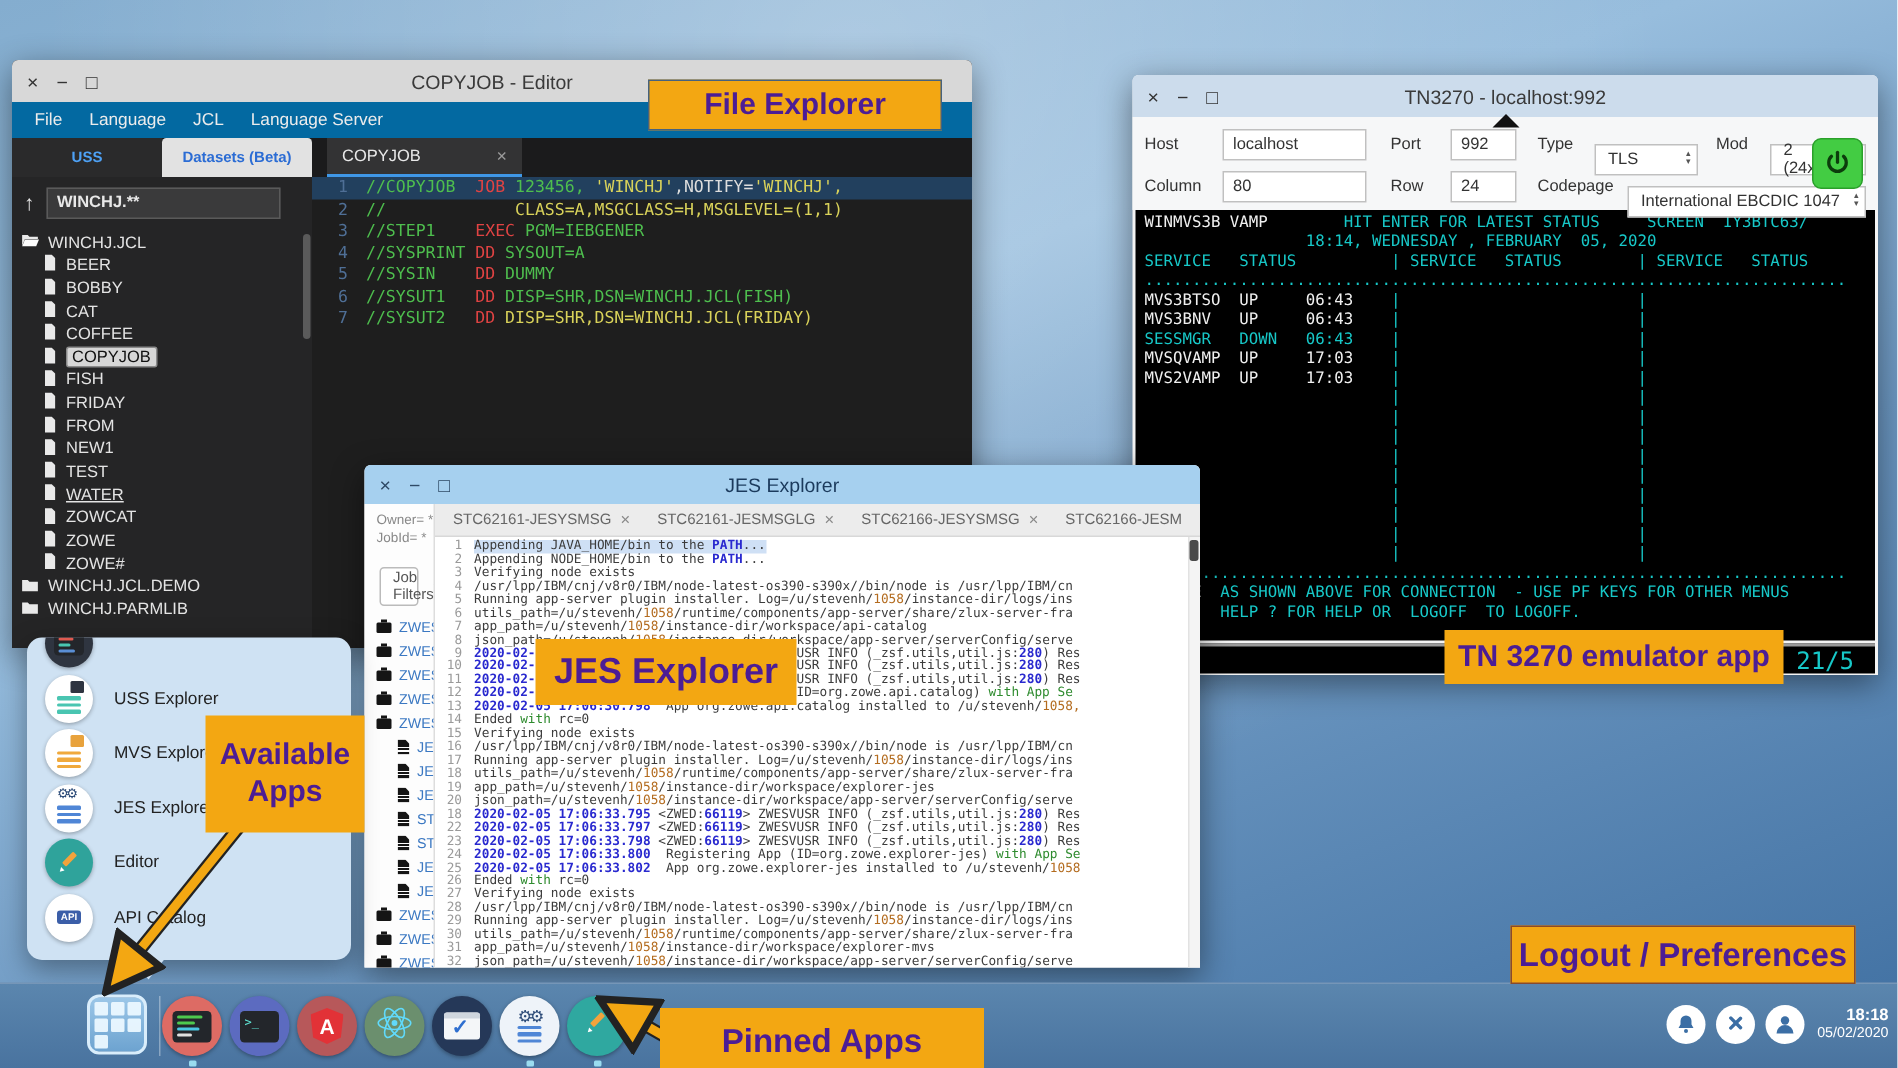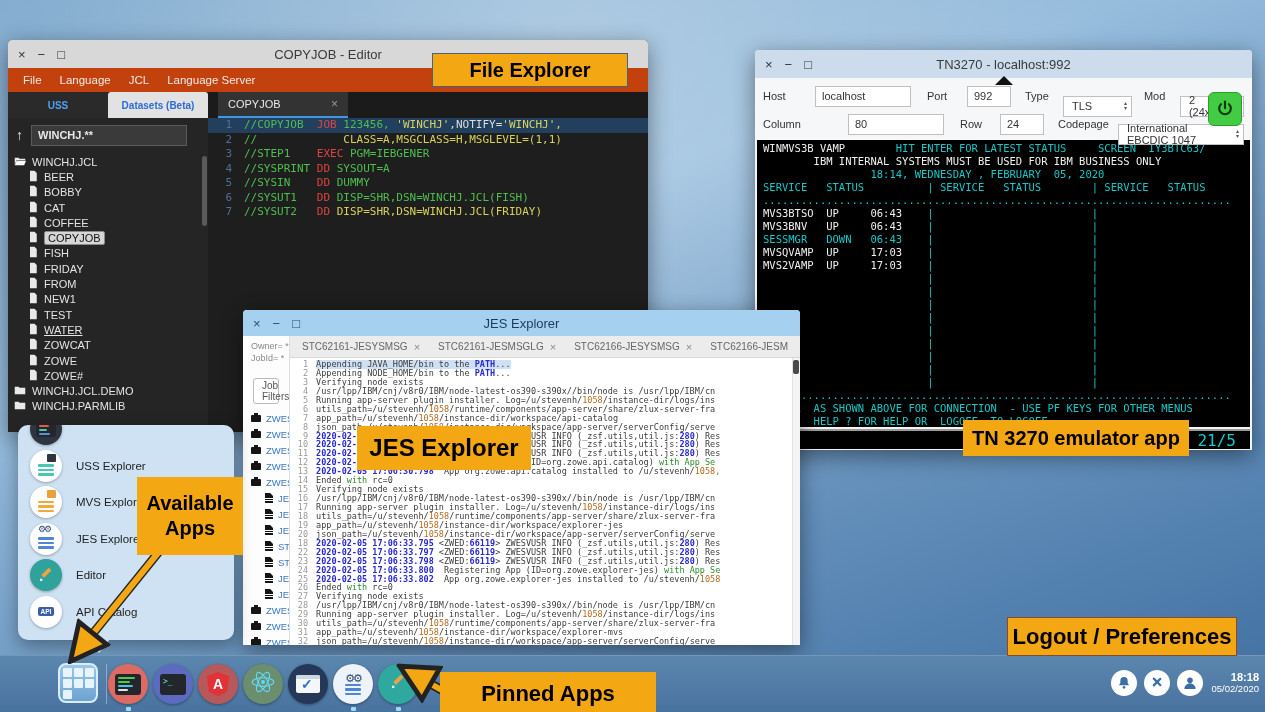--- a/index.html
+++ b/index.html
@@ -13,21 +13,21 @@
   }
   .window { position:absolute; box-shadow:0 6px 22px rgba(0,0,0,.45); border-radius:4px 4px 0 0; }
   .titlebar { height:28px; display:flex; align-items:center; padding:0 10px; border-radius:4px 4px 0 0; position:relative; }
   .win-controls { display:flex; gap:12px; font-size:13px; color:#333; width:70px; }
   .win-controls span { cursor:default; line-height:1; }
   .win-title { position:absolute; left:0; right:0; text-align:center; font-size:13px; color:#3a3a3a; }
 
   
   #editor-win { left:8px; top:40px; width:640px; height:392px; z-index:10; background:#1e1e1e; }
   #editor-win .titlebar { background:#d8d8d8; }
-  #editor-menubar { height:24px; background:#c2410c; display:flex; align-items:center; padding-left:6px; }
+  #editor-menubar { height:24px; background:#0369a1; display:flex; align-items:center; padding-left:6px; }
   .menu-item { color:#ececec; font-size:11.5px; padding:0 9px; }
   #editor-tabs-row { height:26px; display:flex; background:#1b1b1c; }
   #panel-tabs { width:200px; display:flex; }
   .panel-tab { flex:1; display:flex; align-items:center; justify-content:center; font-size:10px; font-weight:bold; color:#4ea1f5; background:#2a2a2b; }
   .panel-tab.active { background:#e2e2e2; color:#2b6cd4; border-radius:3px 3px 0 0; }
   #doc-tab { margin-left:10px; width:130px; background:#333334; display:flex; align-items:center; padding:0 10px; justify-content:space-between; border-bottom:2px solid #3f97e6; }
   #doc-tab .doc-tab-label { color:#e8e8e8; font-size:11px; }
   #doc-tab .doc-tab-close { color:#9a9a9a; font-size:12px; }
   #editor-body { display:flex; height:314px; }
   #file-panel { width:200px; background:#252526; position:relative; }
@@ -121,21 +121,21 @@
   .wc-win { width:24px; height:18px; background:#f4f6f8; border-radius:2px; position:relative; }
   .wc-win::before { content:""; position:absolute; top:0; left:0; right:0; height:4px; background:#cfd6de; border-radius:2px 2px 0 0; }
   .wc-check { position:absolute; left:5px; top:1px; color:#2f6fd0; font-size:14px; font-weight:bold; }
   #tray { position:absolute; right:62px; top:14px; display:flex; gap:7px; }
   .tray-ico { width:26px; height:26px; border-radius:50%; background:#fff; display:flex; align-items:center; justify-content:center; }
   #clock { position:absolute; right:6px; top:15px; text-align:right; color:#fff; }
   #clock-time { font-size:11px; font-weight:bold; }
   #clock-date { font-size:9.5px; }
 
   
-  .anno { position:absolute; background:#F3A712; color:#000000; display:flex; align-items:center; justify-content:center; font-weight:600; z-index:60; text-align:center; }
+  .anno { position:absolute; background:#F3A712; color:#4c1d95; display:flex; align-items:center; justify-content:center; font-weight:600; z-index:60; text-align:center; }
   #anno-file-explorer { left:432px; top:53px; width:196px; height:34px; font-size:20px; border:1px solid #46627e; }
   #anno-jes { left:357px; top:426px; width:174px; height:44px; font-size:24px; }
   #anno-tn { left:963px; top:420px; width:226px; height:36px; font-size:20px; }
   #anno-avail { left:137px; top:477px; width:106px; height:78px; font-size:20px; line-height:1.25; }
   #anno-logout { left:1007px; top:617px; width:230px; height:39px; font-size:22px; border:1px solid #8a4a2b; }
   #anno-pinned { left:440px; top:672px; width:216px; height:44px; font-size:22px; }
   #arrow-overlay { position:absolute; left:0; top:0; z-index:55; pointer-events:none; }
 </style>
 </head>
 <body>
@@ -320,42 +320,41 @@
         <div class="tn-select" style="width:96px">
           <span>2 (24x80)</span>
           <span class="updn">
               <span>▴</span>
               <span>▾</span>
             </span>
         </div>
       </div>
       <div class="tn-row">
         <span class="tn-label">Column</span>
-        <input class="tn-input" style="width: 96px; margin-left: 33px;" value="80">
+        <input class="tn-input" style="width: 96px;" value="80">
         <span class="tn-label" style="width:34px;margin-left:10px">Row</span>
         <input class="tn-input" style="width: 44px;" value="24">
         <span class="tn-label" style="width:54px;margin-left:8px">Codepage</span>
         <div class="tn-select" style="width:176px">
           <span>International EBCDIC 1047</span>
           <span class="updn">
               <span>▴</span>
               <span>▾</span>
             </span>
         </div>
       </div>
       <div id="power-btn">
         <svg width="20" height="20" viewBox="0 0 24 24">
           <path d="M12 3v8" stroke="#0c3c0c" stroke-width="2.6" fill="none" stroke-linecap="round"></path>
           <path d="M7.2 6.2a7 7 0 1 0 9.6 0" stroke="#0c3c0c" stroke-width="2.6" fill="none" stroke-linecap="round"></path>
         </svg>
       </div>
     </div>
     <div id="tn-screen">
         <div class="term-line"><span class="tw">WINMVS3B VAMP</span><span class="tc">        HIT ENTER FOR LATEST STATUS     SCREEN  IY3BTC63/</span></div>
-        <div class="term-line"><span class="tw">        IBM INTERNAL SYSTEMS MUST BE USED FOR IBM BUSINESS ONLY</span></div>
         <div class="term-line"><span class="tc">                 18:14, WEDNESDAY , FEBRUARY  05, 2020</span></div>
         <div class="term-line"><span class="tc">SERVICE   STATUS          | SERVICE   STATUS        | SERVICE   STATUS</span></div>
         <div class="term-line"><span class="tc">..........................................................................</span></div>
         <div class="term-line"><span class="tw">MVS3BTSO  UP     06:43</span><span class="tc">    |                         |</span></div>
         <div class="term-line"><span class="tw">MVS3BNV   UP     06:43</span><span class="tc">    |                         |</span></div>
         <div class="term-line"><span class="tc">SESSMGR   DOWN   06:43</span><span class="tc">    |                         |</span></div>
         <div class="term-line"><span class="tw">MVSQVAMP  UP     17:03</span><span class="tc">    |                         |</span></div>
         <div class="term-line"><span class="tw">MVS2VAMP  UP     17:03</span><span class="tc">    |                         |</span></div>
         <div class="term-line"><span class="tc">                          |                         |</span></div>
         <div class="term-line"><span class="tc">                          |                         |</span></div>

